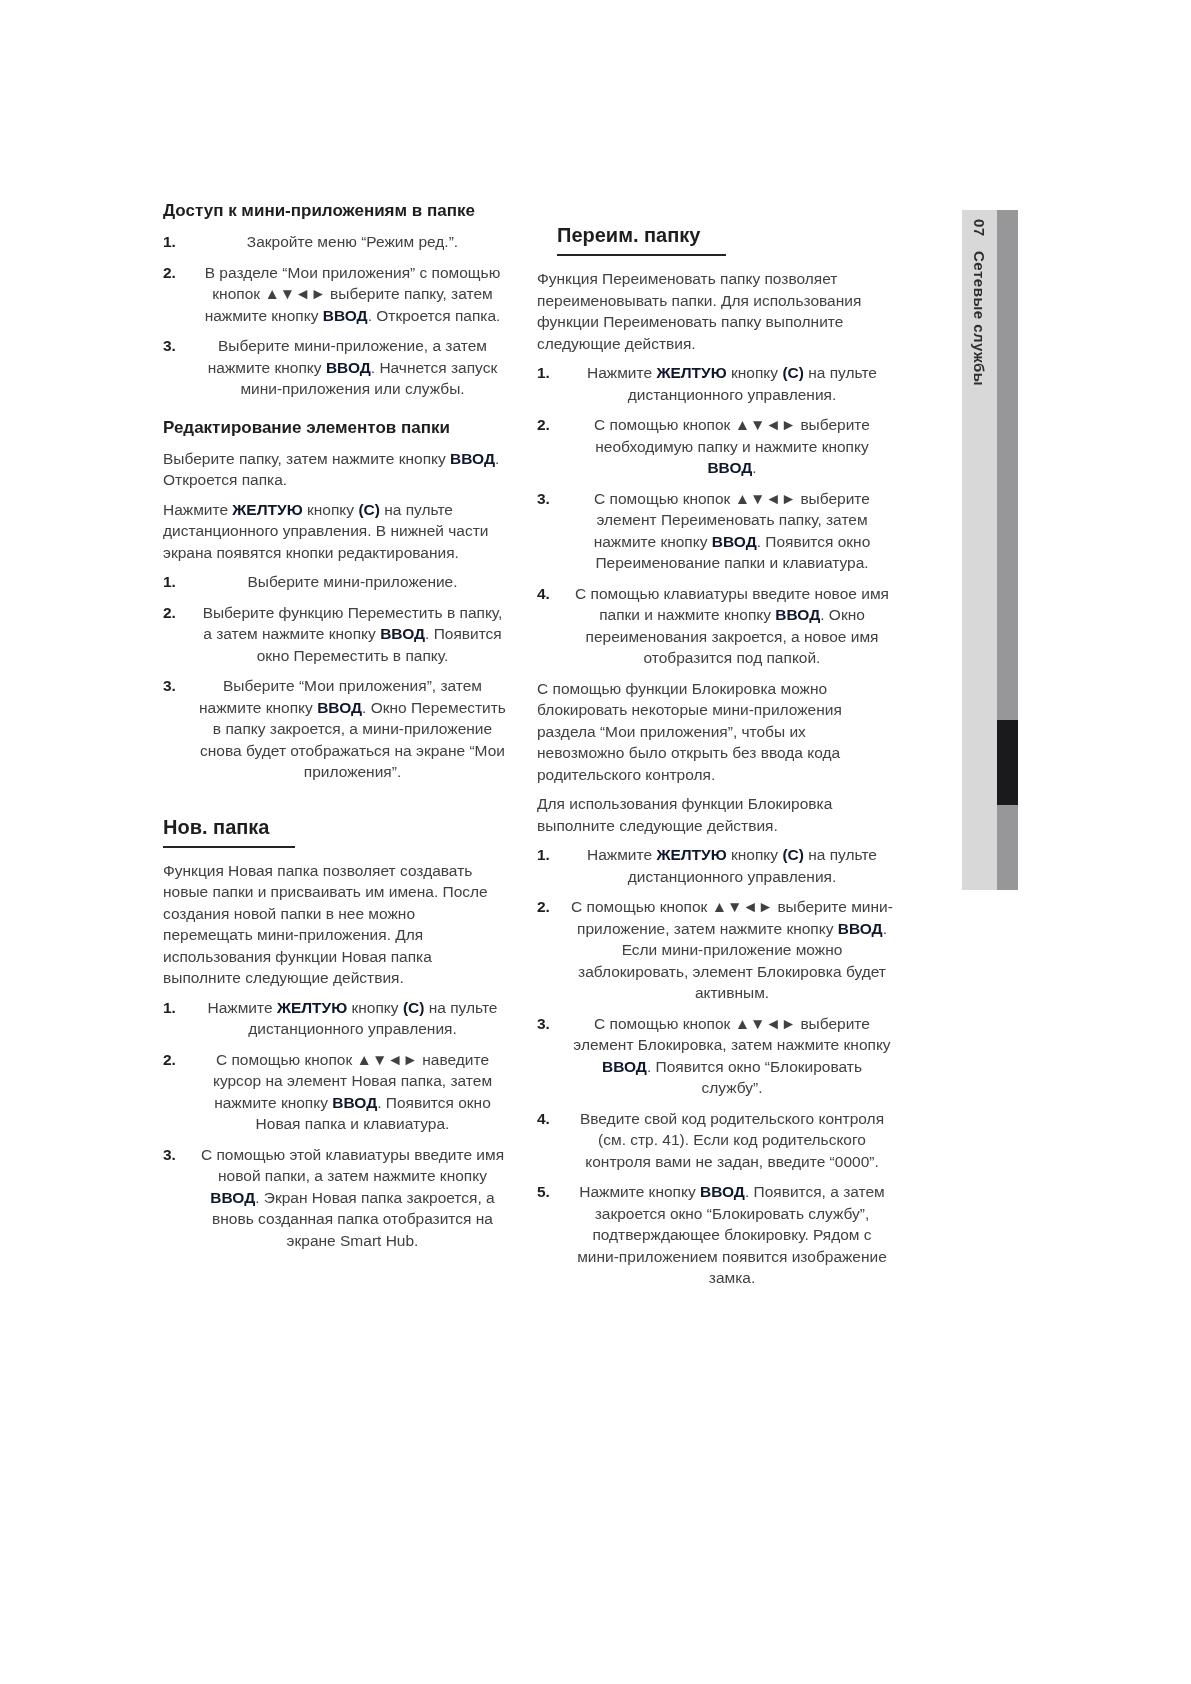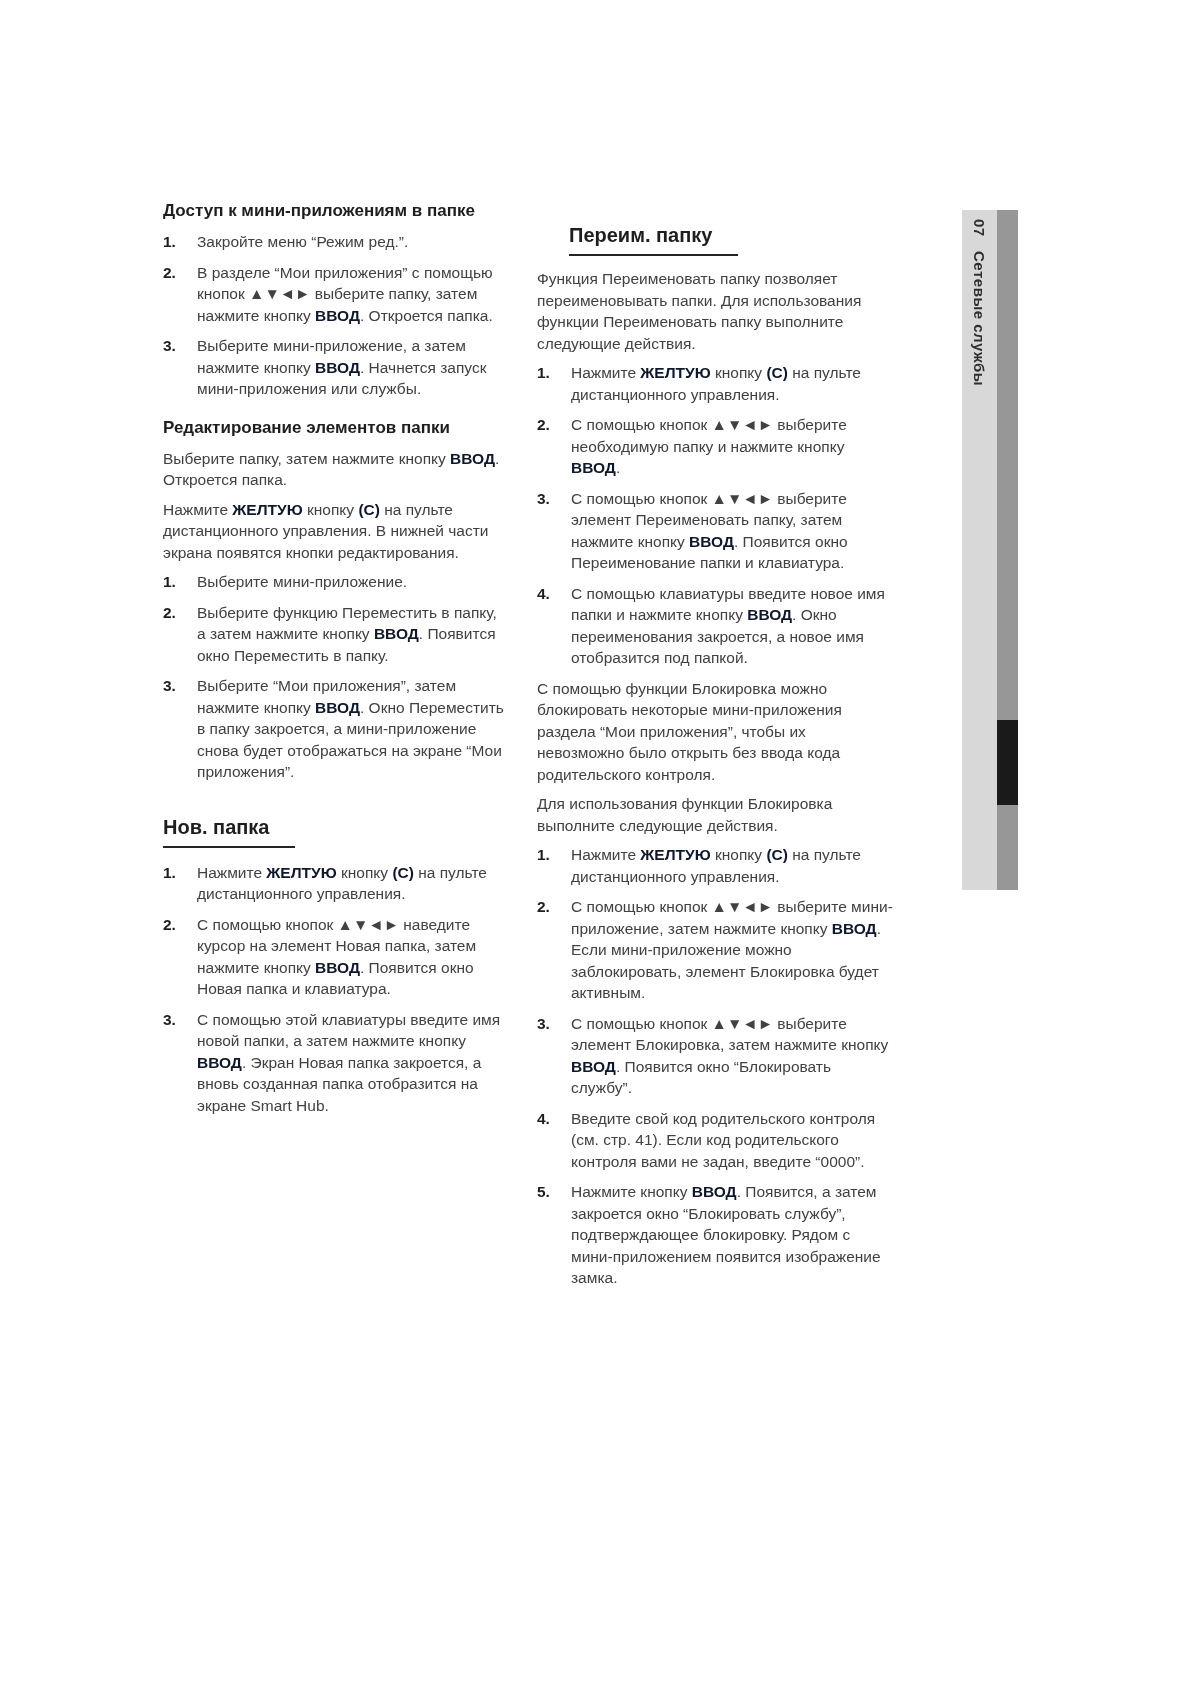--- a/index.html
+++ b/index.html
@@ -26,26 +26,26 @@
     margin:17px 0 9px 0;
   }
   .sec-title{
     display:inline-block;
     font-weight:bold;color:#1e1e20;
     font-size:20px;line-height:27px;
     padding:0 26px 5px 0;
     border-bottom:2px solid #242426;
     margin:22px 0 12px 0;
   }
-  .col-right .sec-title{margin-left:32px;}
+  .col-right .sec-title{margin-left:20px;}
   .para{margin:0 0 8px 0;}
   .olist{margin:2px 0 4px 0;}
   .li{display:flex;margin:0 0 9px 0;}
   .li-num{flex:0 0 34px;font-weight:bold;color:#1e1e20;}
-  .li-text{flex:1 1 auto;}
+  .li-text{flex:1 1 auto;text-align:center;}
   b{color:#0f172a;}
 
   .footer{
     position:absolute;top:1356px;left:700px;width:247px;
     display:flex;justify-content:flex-end;align-items:baseline;
   }
   .footer .lang{font-weight:bold;font-size:16px;color:#2a2a2c;margin-right:20px;}
   .footer .pagenum{font-weight:bold;font-size:28px;color:#ec4899;letter-spacing:1px;}
 
   .chapter-tab{
@@ -101,20 +101,21 @@
           <div class="li">
             <div class="li-num">2.</div>
             <div class="li-text">Выберите функцию Переместить в папку, а затем нажмите кнопку <b>ВВОД</b>. Появится окно Переместить в папку.</div>
           </div>
           <div class="li">
             <div class="li-num">3.</div>
             <div class="li-text">Выберите “Мои приложения”, затем нажмите кнопку <b>ВВОД</b>. Окно Переместить в папку закроется, а мини-приложение снова будет отображаться на экране “Мои приложения”.</div>
           </div>
         </div>
         <div><div class="sec-title">Нов. папка</div></div>
+        <div class="para">Функция Новая папка позволяет создавать новые папки и присваивать им имена. После создания новой папки в нее можно перемещать мини-приложения. Для использования функции Новая папка выполните следующие действия.</div>
         <div class="olist">
           <div class="li">
             <div class="li-num">1.</div>
             <div class="li-text">Нажмите <b>ЖЕЛТУЮ</b> кнопку <b>(C)</b> на пульте дистанционного управления.</div>
           </div>
           <div class="li">
             <div class="li-num">2.</div>
             <div class="li-text">С помощью кнопок ▲▼◄► наведите курсор на элемент Новая папка, затем нажмите кнопку <b>ВВОД</b>. Появится окно Новая папка и клавиатура.</div>
           </div>
           <div class="li">

